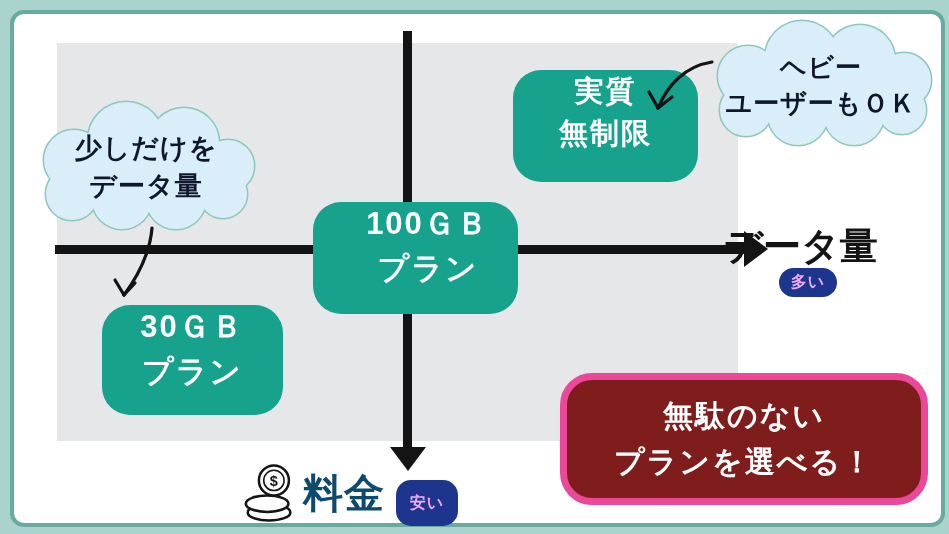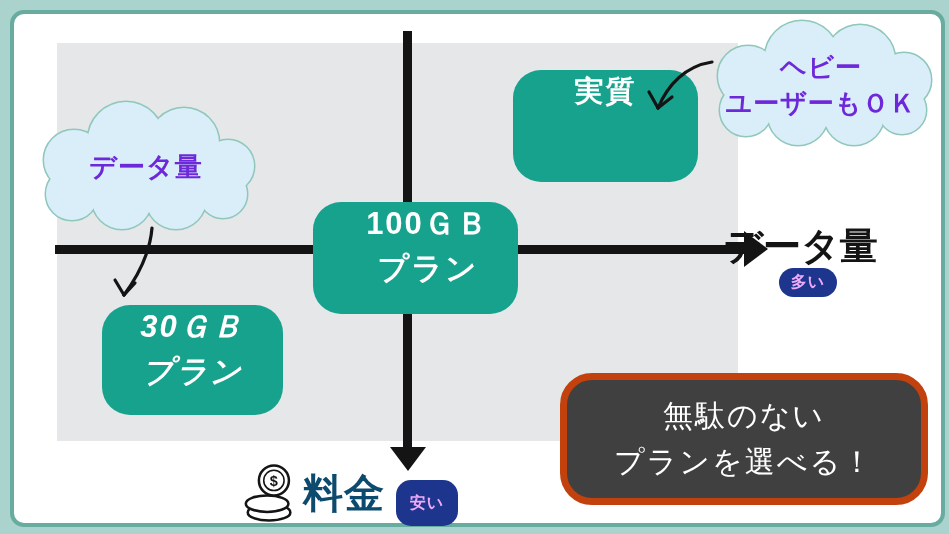--- a/index.html
+++ b/index.html
@@ -39,31 +39,31 @@
 
   
   .plan-box{
     position:absolute;background:#17a28e;border-radius:28px;
     color:#ffffff;font-weight:bold;text-align:center;
     display:flex;flex-direction:column;align-items:center;
   }
   .plan-box span{display:block;line-height:1.45;letter-spacing:2px;}
   .plan-center{left:313px;top:202px;width:180px;height:112px;font-size:31px;padding-left:25px;}
   .plan-upper-right{left:513px;top:70px;width:185px;height:112px;font-size:29px;}
-  .plan-lower-left{left:102px;top:305px;width:181px;height:110px;font-size:31px;font-style:italic;}
+  .plan-lower-left{left:102px;top:305px;width:181px;height:110px;font-size:31px;}
 
   
   .cloud{position:absolute;}
   .cloud svg{position:absolute;left:0;top:0;width:100%;height:100%;overflow:visible;}
   .cloud-stroke circle,.cloud-stroke rect{fill:#daeefa;stroke:#8fc8ba;stroke-width:3;}
   .cloud-fill circle,.cloud-fill rect{fill:#daeefa;stroke:none;}
   .cloud-text{
     position:absolute;left:0;top:0;width:100%;height:100%;
     display:flex;flex-direction:column;justify-content:center;align-items:center;
-    color:#6d28d9;font-weight:bold;text-align:center;
+    color:#0f172a;font-weight:bold;text-align:center;
   }
   .cloud-left{left:32px;top:98px;width:228px;height:140px;}
   .cloud-left .cloud-text{font-size:27px;line-height:1.4;letter-spacing:1px;}
   .cloud-right{left:706px;top:18px;width:230px;height:134px;}
   .cloud-right .cloud-text{font-size:26px;line-height:1.4;letter-spacing:1px;}
 
   
   .arrows{position:absolute;left:0;top:0;width:949px;height:534px;pointer-events:none;}
   .arrows path{fill:none;stroke:#141414;stroke-width:3.2;stroke-linecap:round;stroke-linejoin:round;}
 
@@ -83,22 +83,22 @@
   }
   .badge-x{left:779px;top:268px;width:58px;height:29px;}
   .badge-y{left:396px;top:480px;width:62px;height:46px;font-family:Liberation Mono, monospace;}
 
   
   .coins{position:absolute;left:240px;top:462px;width:62px;height:62px;}
 
   
   .result-box{
     position:absolute;left:560px;top:373px;width:368px;height:132px;
-    box-sizing:border-box;background:#404040;border:7px solid #c2410c;border-radius:32px;
-    color:#ffffff;font-weight:normal;font-size:30px;text-align:center;
+    box-sizing:border-box;background:#7f1d1d;border:7px solid #ec4899;border-radius:32px;
+    color:#ffffff;font-weight:bold;font-size:30px;text-align:center;
     display:flex;flex-direction:column;justify-content:center;align-items:center;
     letter-spacing:2px;
   }
   .result-box span{display:block;line-height:1.55;}
 </style>
 </head>
 <body>
 
 <div class="stage">
 
@@ -128,20 +128,21 @@
         <circle cx="152" cy="45" r="35"></circle>
           <circle cx="196" cy="68" r="26"></circle>
         <circle cx="40" cy="96" r="26"></circle>
           <circle cx="90" cy="101" r="30"></circle>
         <circle cx="144" cy="101" r="30"></circle>
           <circle cx="191" cy="96" r="24"></circle>
         <rect x="35" y="45" width="160" height="62"></rect>
       </g>
     </svg>
     <div class="cloud-text">
+      <span>少しだけを</span>
       <span>データ量</span>
     </div>
   </div>
 
   <div class="cloud cloud-right">
     <svg viewBox="0 0 230 134">
       <g class="cloud-stroke">
         <circle cx="42" cy="58" r="30"></circle>
           <circle cx="96" cy="40" r="37"></circle>
         <circle cx="154" cy="42" r="35"></circle>
@@ -168,20 +169,21 @@
       <span>ユーザーもＯＫ</span>
     </div>
   </div>
 
   <div class="plan-box plan-center">
     <span>100ＧＢ</span>
     <span>プラン</span>
   </div>
   <div class="plan-box plan-upper-right">
     <span>実質</span>
+    <span>無制限</span>
   </div>
   <div class="plan-box plan-lower-left">
     <span>30ＧＢ</span>
     <span>プラン</span>
   </div>
 
   <svg class="arrows">
     <g>
       <path d="M152,228 C150,252 138,276 124,295"></path>
       <path d="M124,295 L115,280"></path>

